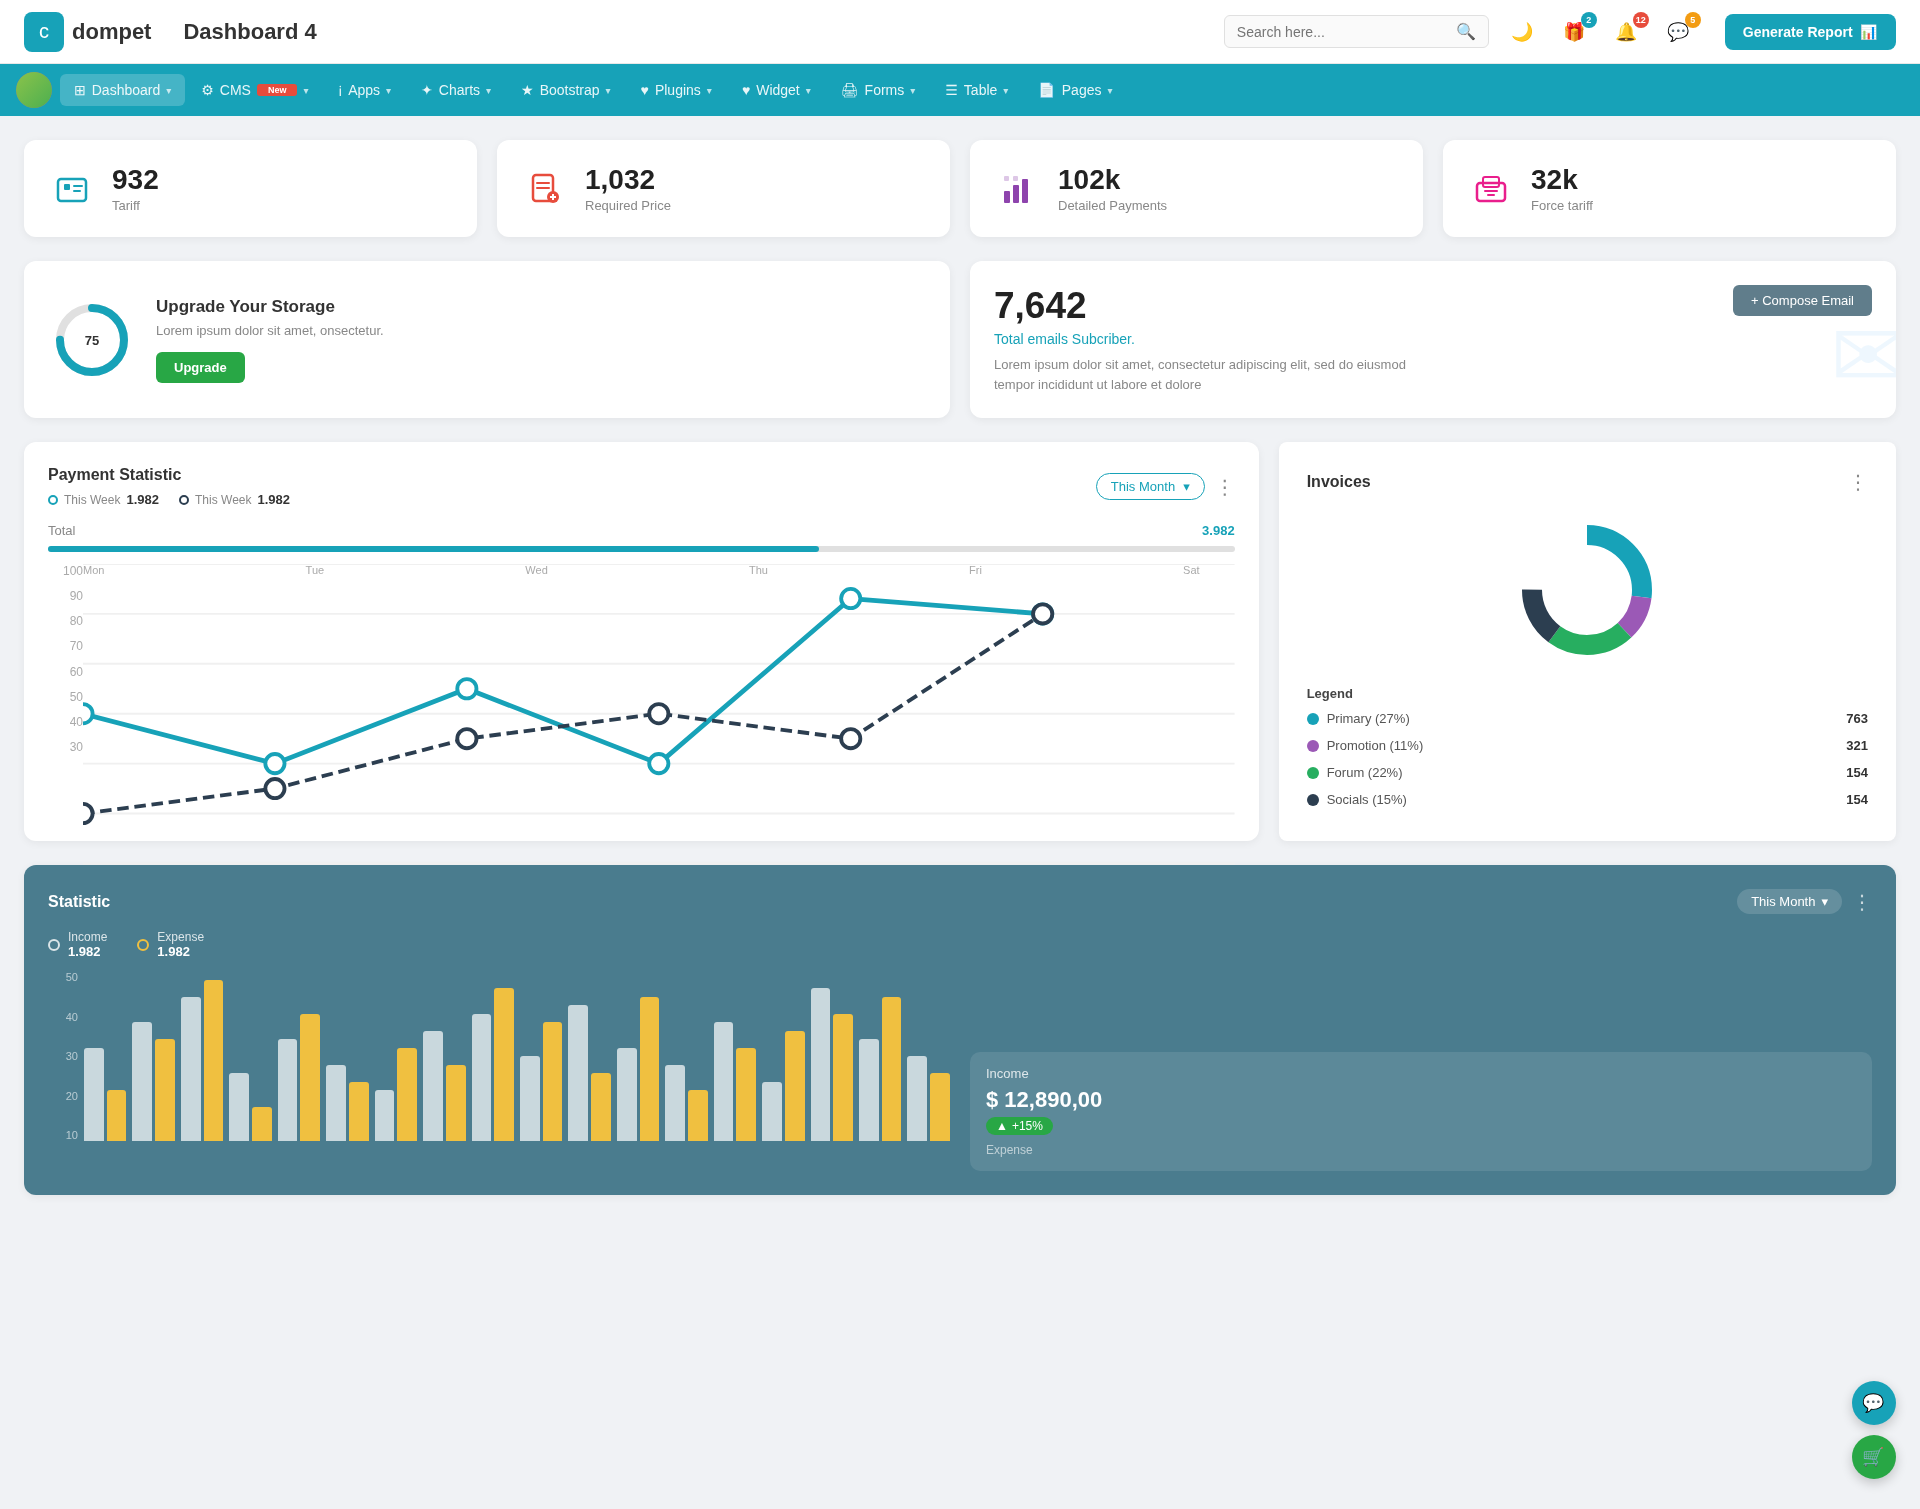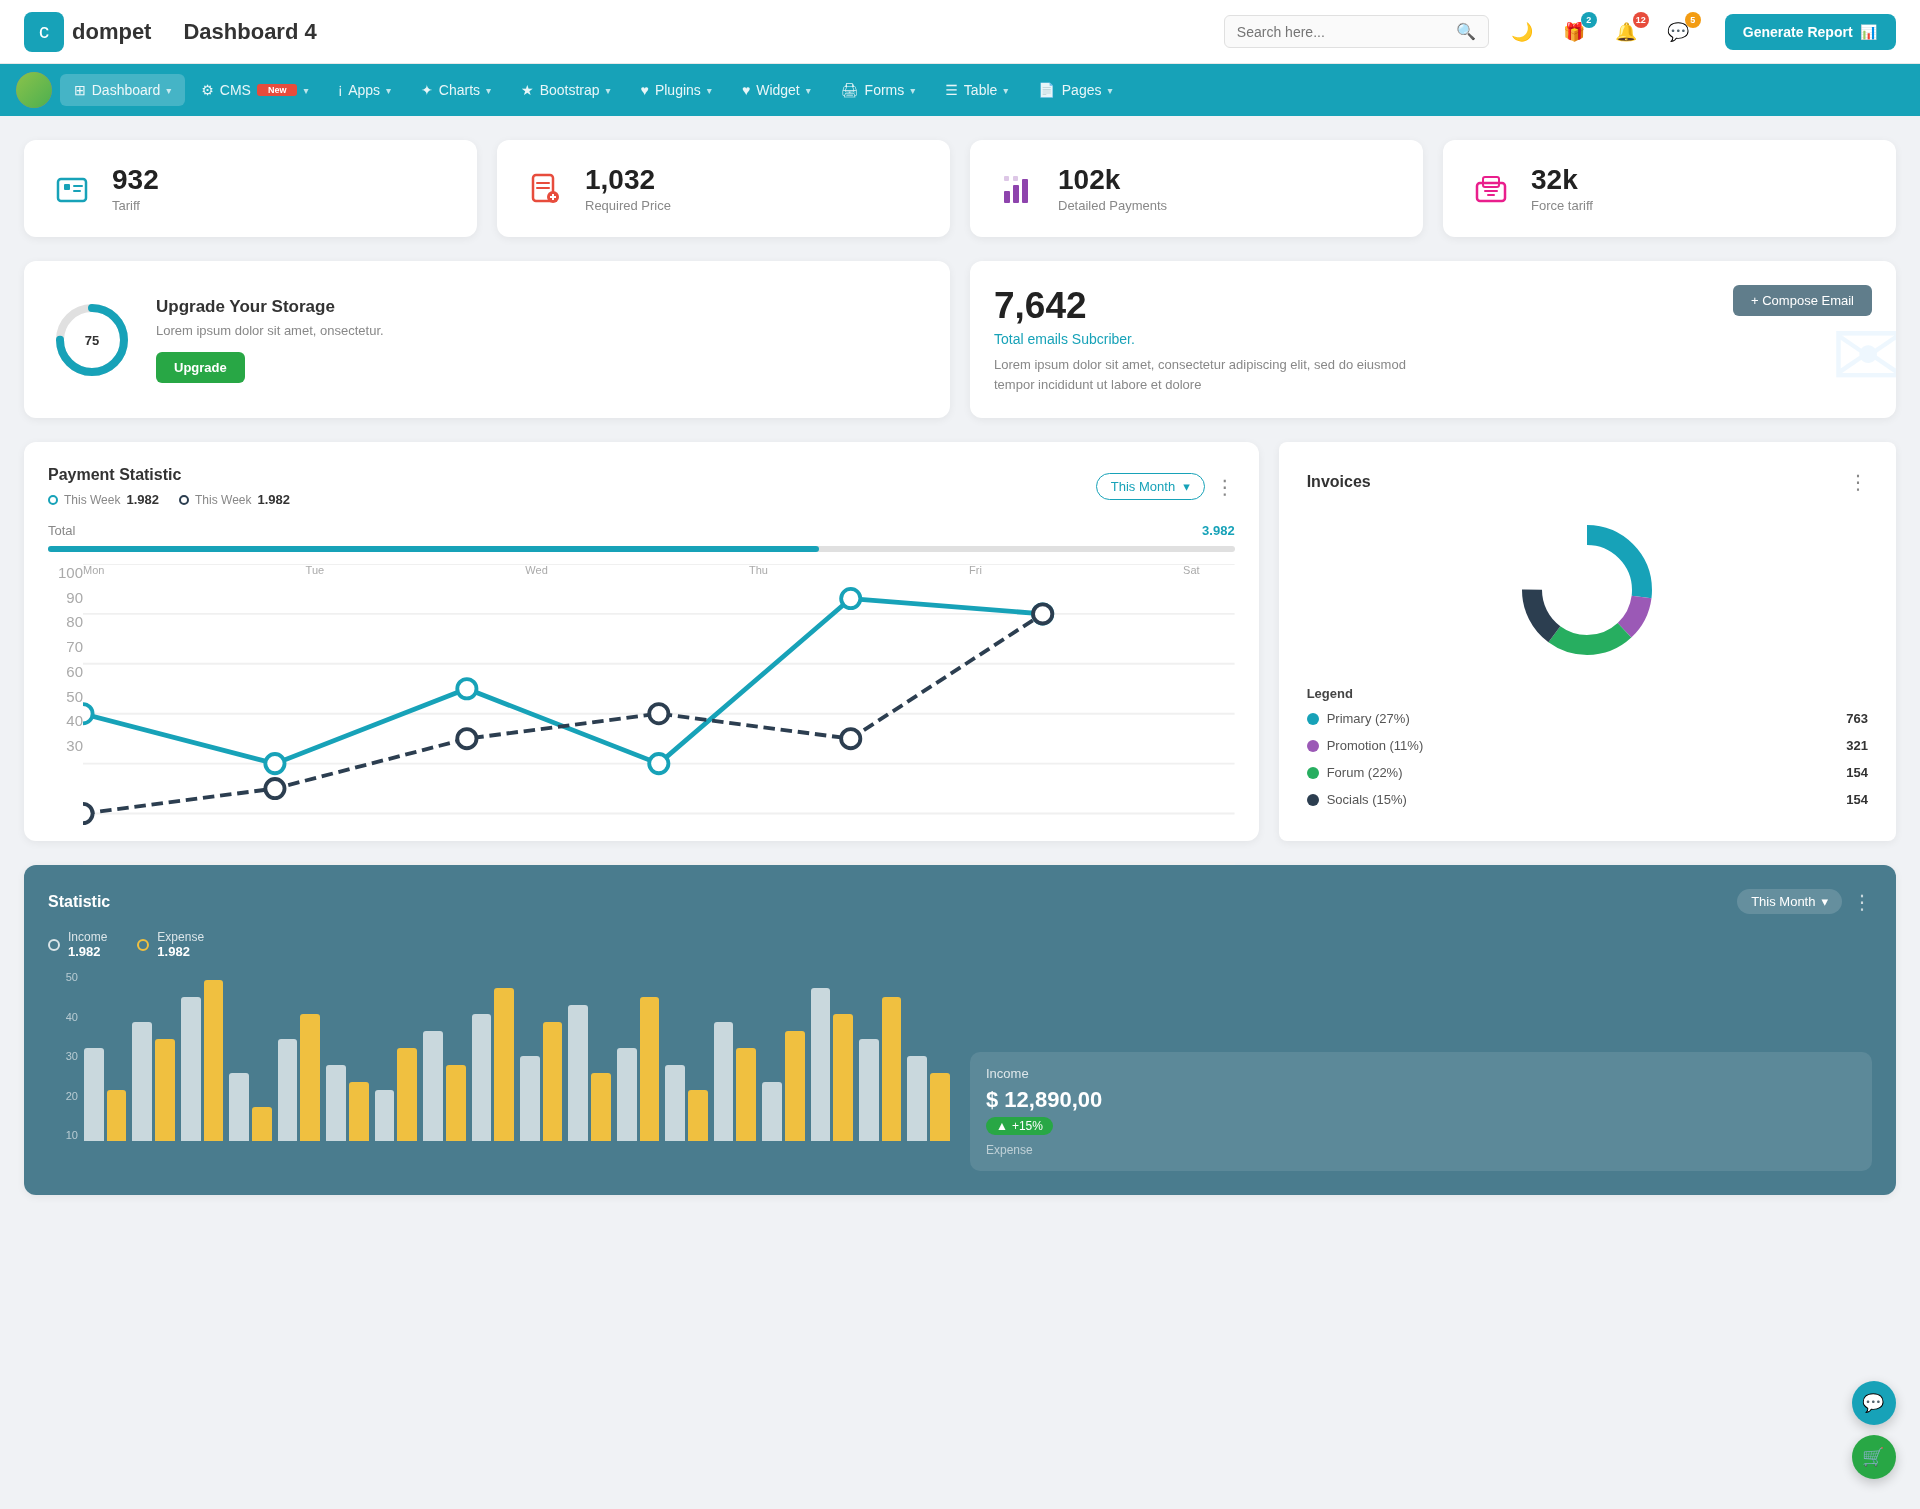--- a/index.html
+++ b/index.html
@@ -87,21 +87,21 @@
     .legend-dot { width: 10px; height: 10px; border-radius: 50%; border: 2px solid; }
     .legend-dot.outline-teal { border-color: #17a2b8; background: white; }
     .legend-dot.outline-dark { border-color: #2c3e50; background: white; }
     .legend-value { font-weight: 600; color: #333; font-size: 13px; }
 
     .month-select { display: flex; align-items: center; gap: 8px; border: 1px solid #17a2b8; color: #17a2b8; border-radius: 20px; padding: 5px 14px; font-size: 13px; cursor: pointer; }
     .chart-more { color: #888; font-size: 20px; cursor: pointer; }
 
     
     .line-chart-container { width: 100%; height: 220px; position: relative; }
-    .chart-y-labels { position: absolute; left: 0; top: 0; bottom: 30px; width: 35px; display: flex; flex-direction: column; justify-content: space-between; font-size: 15px; color: #aaa; text-align: right; }
+    .chart-y-labels { position: absolute; left: 0; top: 0; bottom: 30px; width: 35px; display: flex; flex-direction: column; justify-content: space-between; font-size: 12px; color: #aaa; text-align: right; }
     .chart-x-labels { display: flex; justify-content: space-between; padding: 0 35px 0 35px; font-size: 11px; color: #aaa; margin-top: 4px; }
     .line-chart-svg { position: absolute; left: 35px; right: 0; top: 0; bottom: 30px; }
 
     
     .total-row { display: flex; justify-content: space-between; align-items: center; margin-bottom: 8px; }
     .total-label { font-size: 13px; color: #888; }
     .total-value { font-size: 13px; font-weight: 700; color: #17a2b8; }
     .progress-bar { background: #e0e0e0; border-radius: 4px; height: 6px; width: 100%; }
     .progress-fill { background: #17a2b8; height: 100%; border-radius: 4px; }
 

